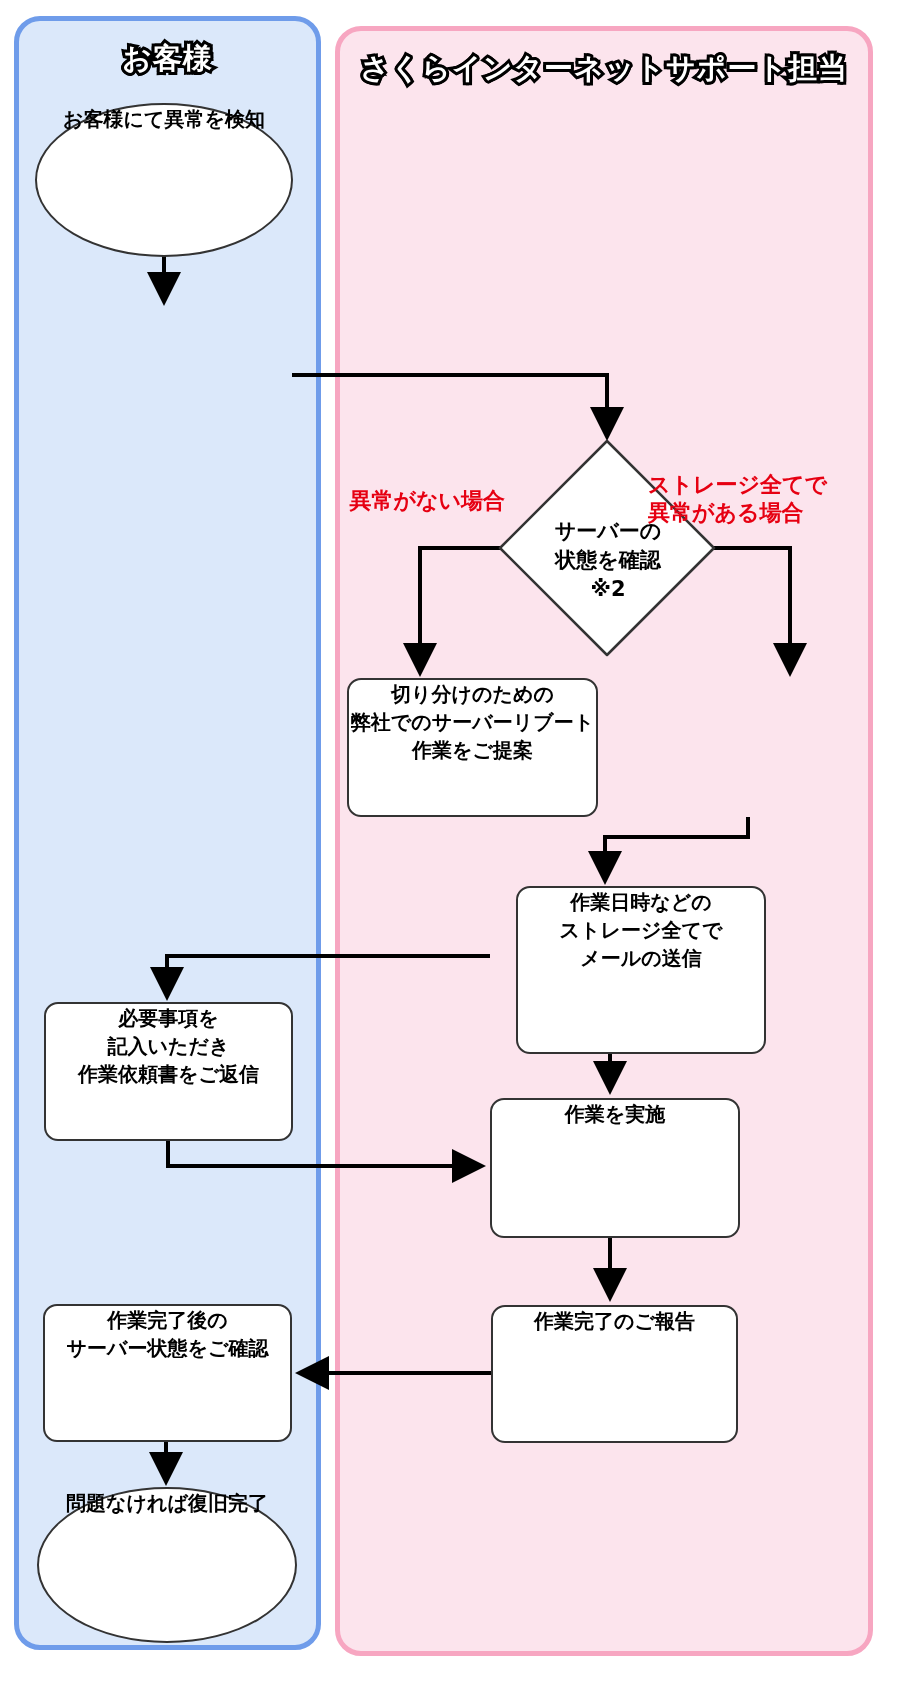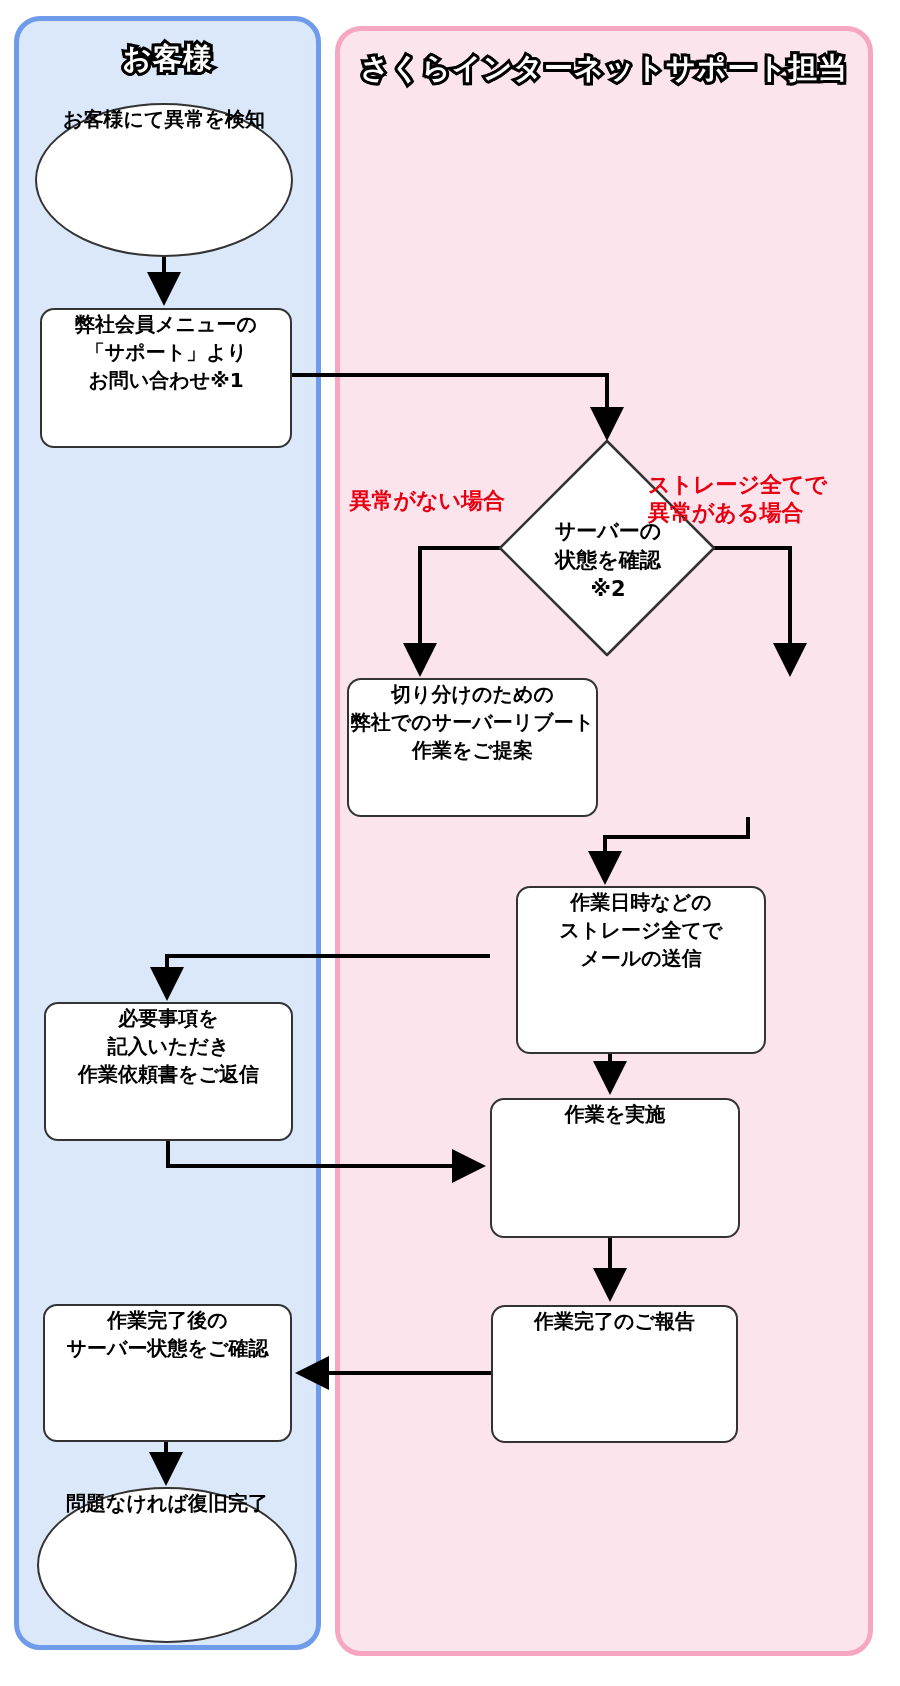--- a/index.html
+++ b/index.html
@@ -122,25 +122,20 @@
       <polyline points="166,1442 166,1454"></polyline>
       <polygon class="head" points="149,1452 183,1452 166,1486"></polygon>
     </g>
     <polygon class="shape" points="607,441 714,548 607,655 500,548"></polygon>
   </svg>
 
   <div class="node oval" style="left:35px;top:103px;width:258px;height:154px;">
     <span class="line">お客様にて異常を検知</span>
   </div>
 
-  <div class="node rect" style="left:40px;top:308px;width:252px;height:140px;">
-    <span class="line">弊社会員メニューの</span>
-    <span class="line">「サポート」より</span>
-    <span class="line">お問い合わせ※1</span>
-  </div>
 
   <div class="diamond-text">
     <span class="line">サーバーの</span>
     <span class="line">状態を確認</span>
     <span class="line">※2</span>
   </div>
 
   <div class="branch-label left-case">
     <span>異常がない場合</span>
   </div>

